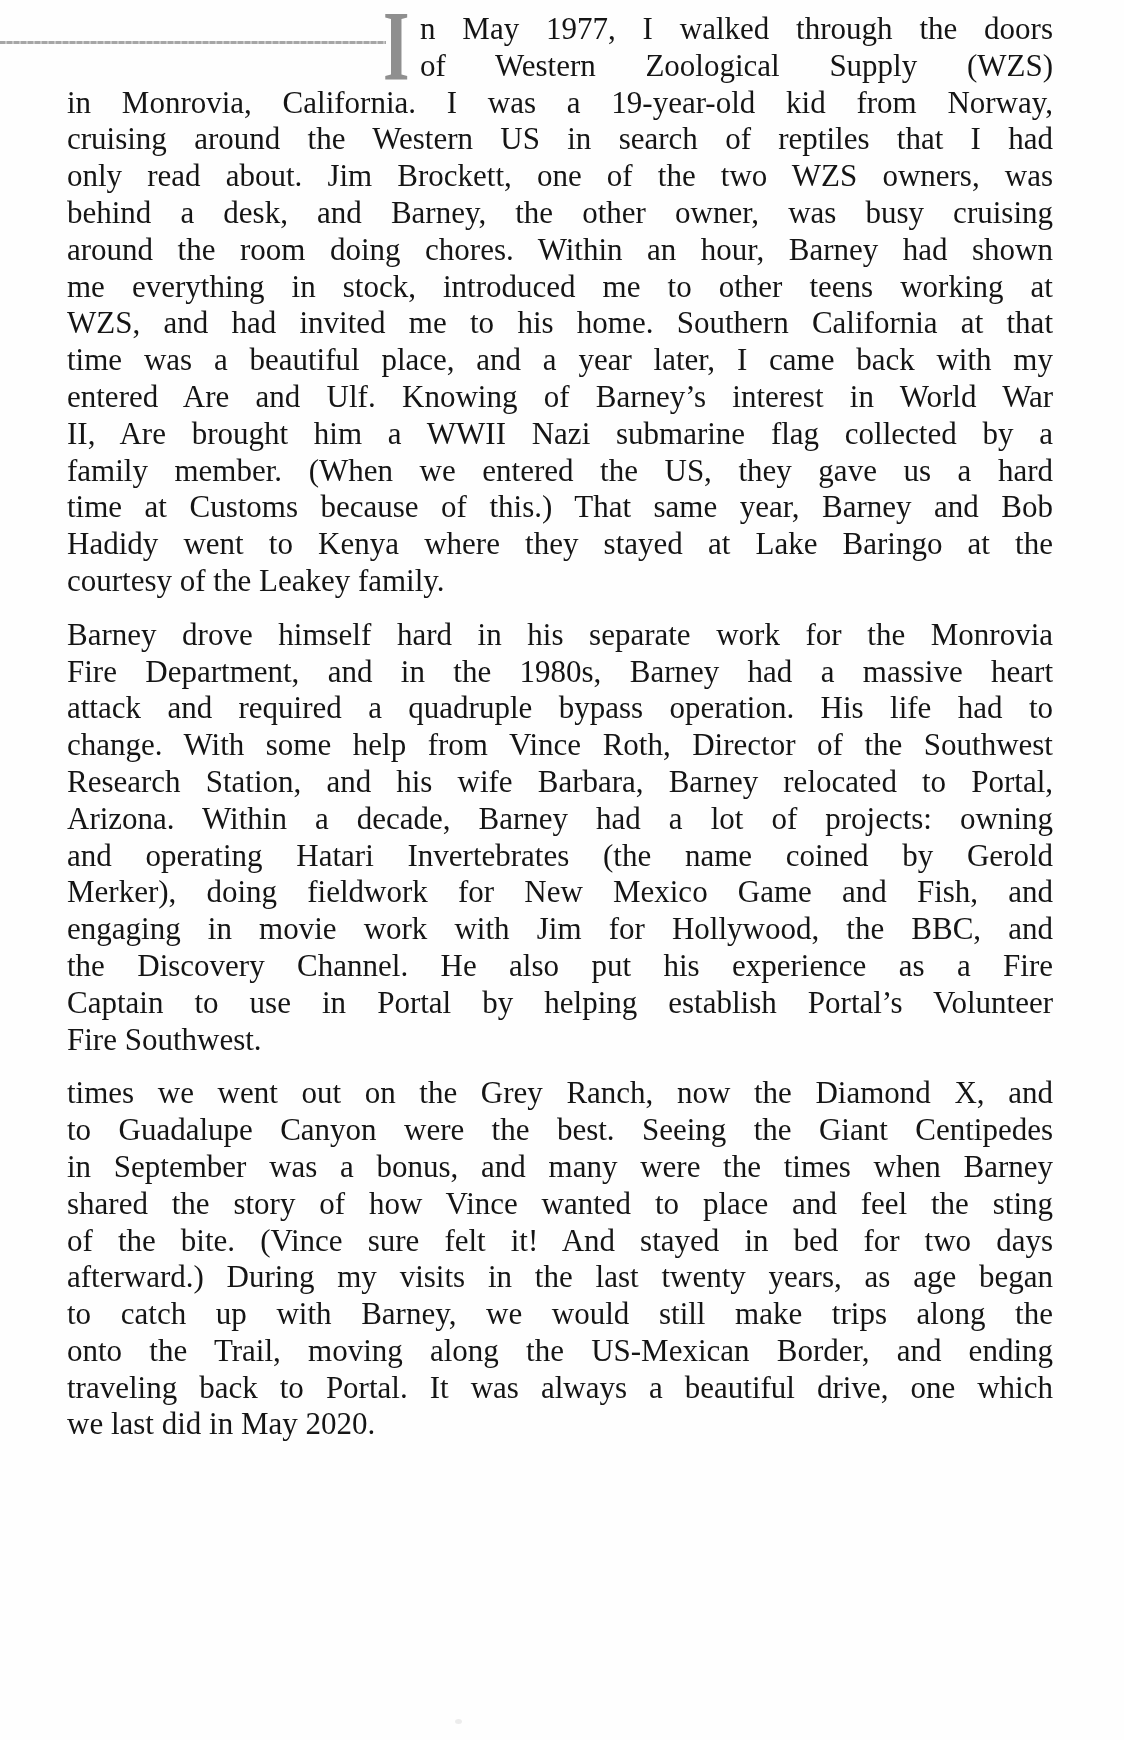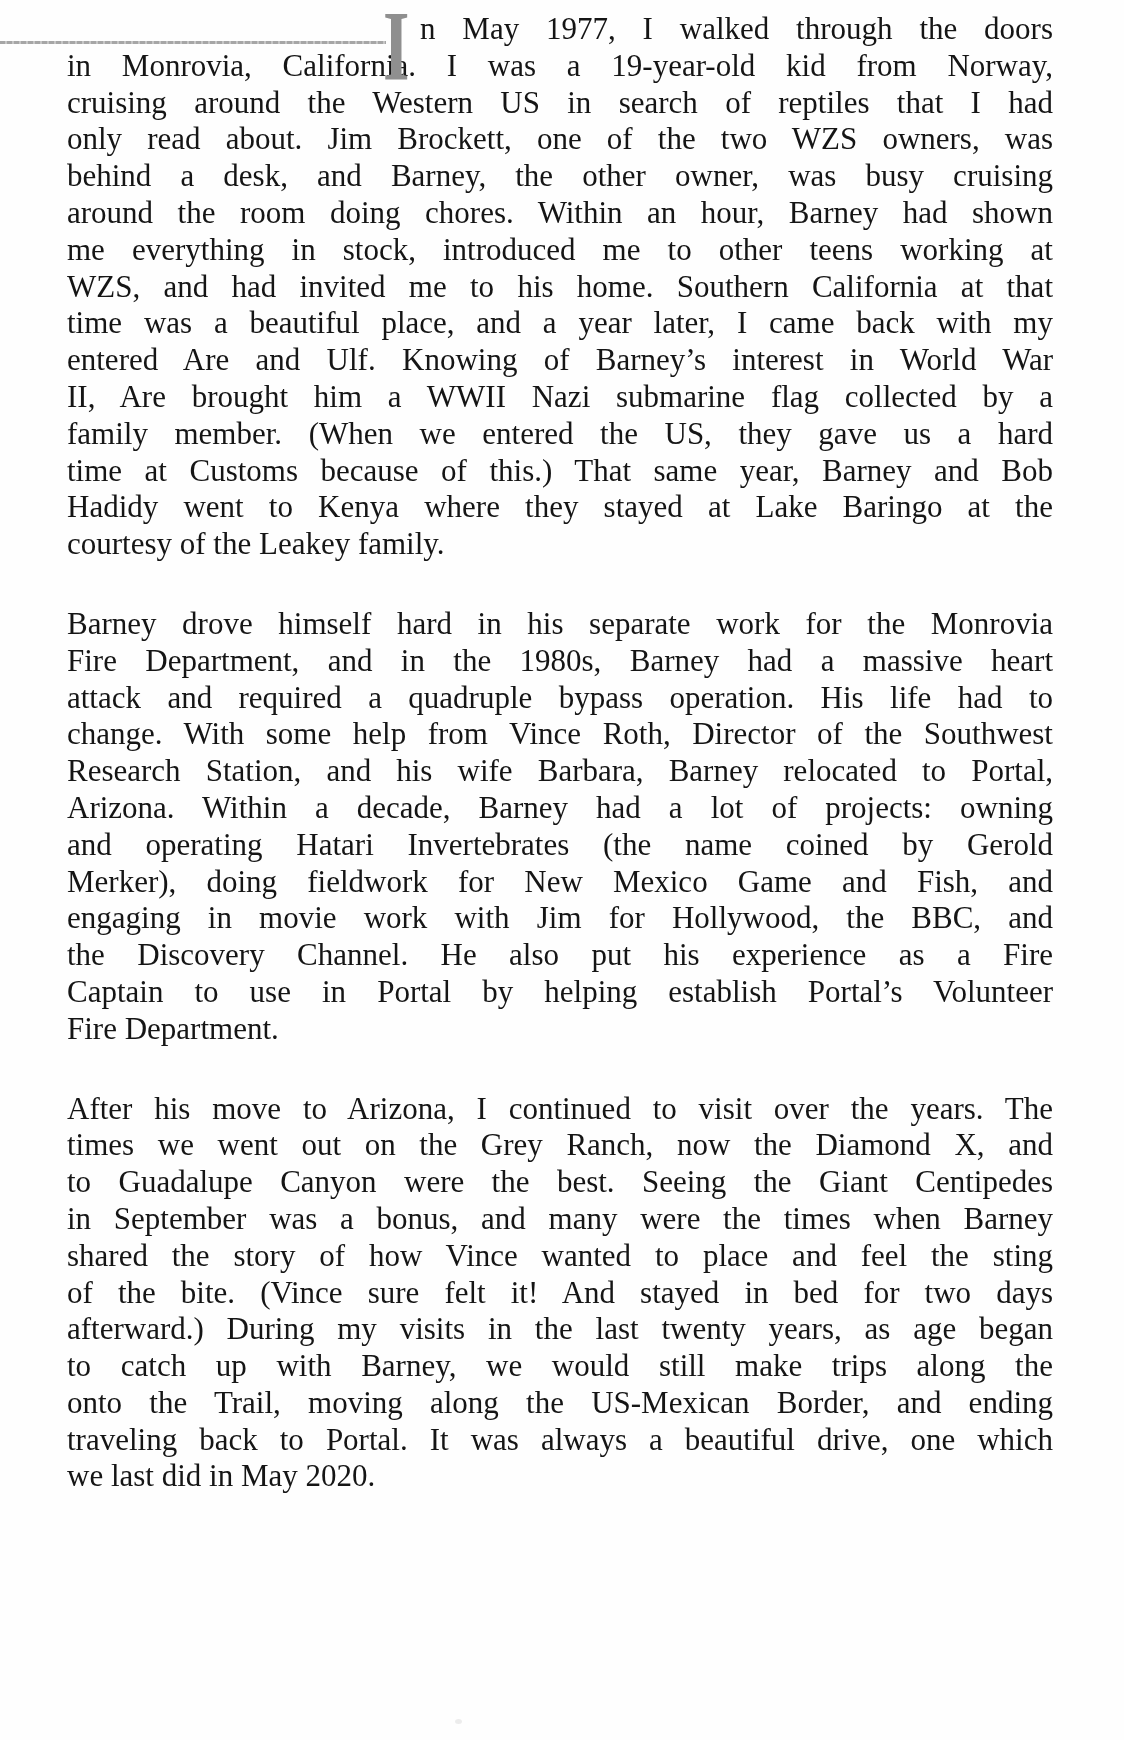--- a/index.html
+++ b/index.html
@@ -26,21 +26,21 @@
     font-size: 31px;
     line-height: 36.8px;
     text-align: justify;
     text-align-last: justify;
     white-space: normal;
   }
   .line.last {
     text-align-last: left;
   }
   .para { margin: 0; }
-  .para + .para { margin-top: 43px; }
+  .para + .para { margin-top: 17px; }
   .indent-lines {
     margin-left: 353px;
     width: 633px;
   }
   .rule {
     position: absolute;
     left: 0;
     top: 41px;
     width: 386px;
     height: 2.5px;
@@ -74,20 +74,21 @@
 
 <div class="page">
   <div class="rule"></div>
 
   <div class="content">
     <span class="dropcap">I</span>
 
     <div class="para">
       <div class="indent-lines">
         <div class="line">n May 1977, I walked through the doors</div>
+        <div class="line">of Western Zoological Supply (WZS)</div>
       </div>
       <div class="line">in Monrovia, California. I was a 19-year-old kid from Norway,</div>
       <div class="line">cruising around the Western US in search of reptiles that I had</div>
       <div class="line">only read about. Jim Brockett, one of the two WZS owners, was</div>
       <div class="line">behind a desk, and Barney, the other owner, was busy cruising</div>
       <div class="line">around the room doing chores. Within an hour, Barney had shown</div>
       <div class="line">me everything in stock, introduced me to other teens working at</div>
       <div class="line">WZS, and had invited me to his home. Southern California at that</div>
       <div class="line">time was a beautiful place, and a year later, I came back with my</div>
       <div class="line">entered Are and Ulf. Knowing of Barney’s interest in World War</div>
@@ -103,25 +104,24 @@
       <div class="line">Fire Department, and in the 1980s, Barney had a massive heart</div>
       <div class="line">attack and required a quadruple bypass operation. His life had to</div>
       <div class="line">change. With some help from Vince Roth, Director of the Southwest</div>
       <div class="line">Research Station, and his wife Barbara, Barney relocated to Portal,</div>
       <div class="line">Arizona. Within a decade, Barney had a lot of projects: owning</div>
       <div class="line">and operating Hatari Invertebrates (the name coined by Gerold</div>
       <div class="line">Merker), doing fieldwork for New Mexico Game and Fish, and</div>
       <div class="line">engaging in movie work with Jim for Hollywood, the BBC, and</div>
       <div class="line">the Discovery Channel. He also put his experience as a Fire</div>
       <div class="line">Captain to use in Portal by helping establish Portal’s Volunteer</div>
-      <div class="line last">Fire Department.</div>
+      <div class="line last">Fire Southwest.</div>
     </div>
 
     <div class="para">
-      <div class="line">After his move to Arizona, I continued to visit over the years. The</div>
       <div class="line">times we went out on the Grey Ranch, now the Diamond X, and</div>
       <div class="line">to Guadalupe Canyon were the best. Seeing the Giant Centipedes</div>
       <div class="line">in September was a bonus, and many were the times when Barney</div>
       <div class="line">shared the story of how Vince wanted to place and feel the sting</div>
       <div class="line">of the bite. (Vince sure felt it! And stayed in bed for two days</div>
       <div class="line">afterward.) During my visits in the last twenty years, as age began</div>
       <div class="line">to catch up with Barney, we would still make trips along the</div>
       <div class="line">onto the Trail, moving along the US-Mexican Border, and ending</div>
       <div class="line">traveling back to Portal. It was always a beautiful drive, one which</div>
       <div class="line last">we last did in May 2020.</div>

